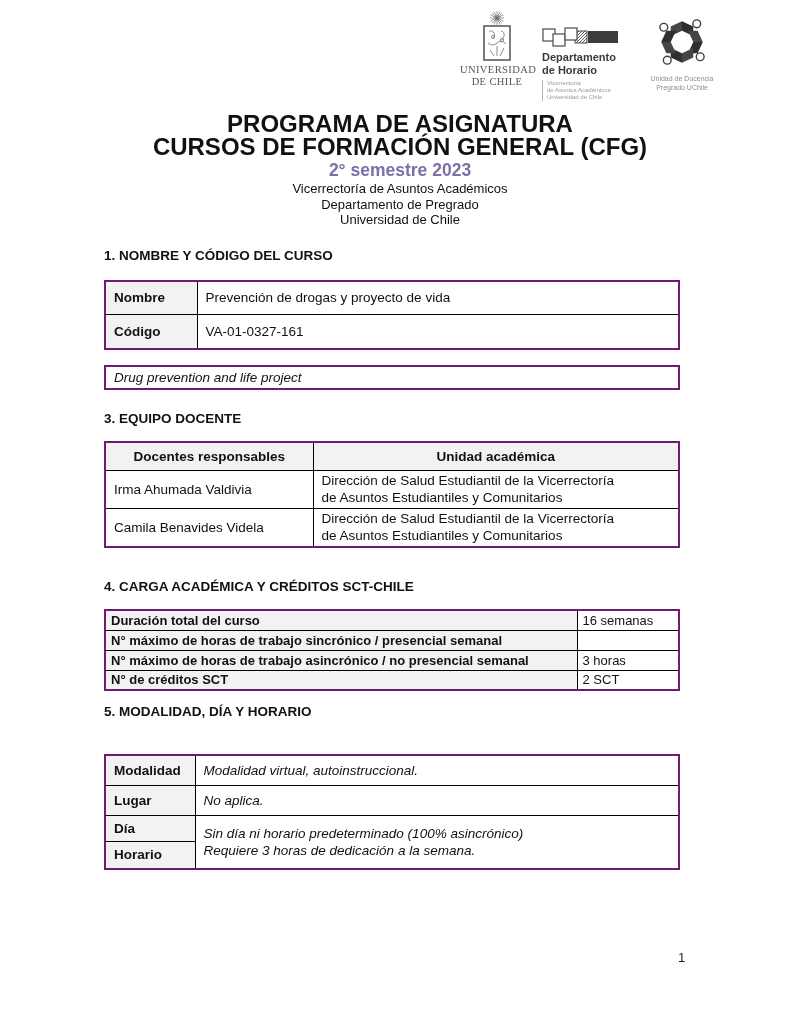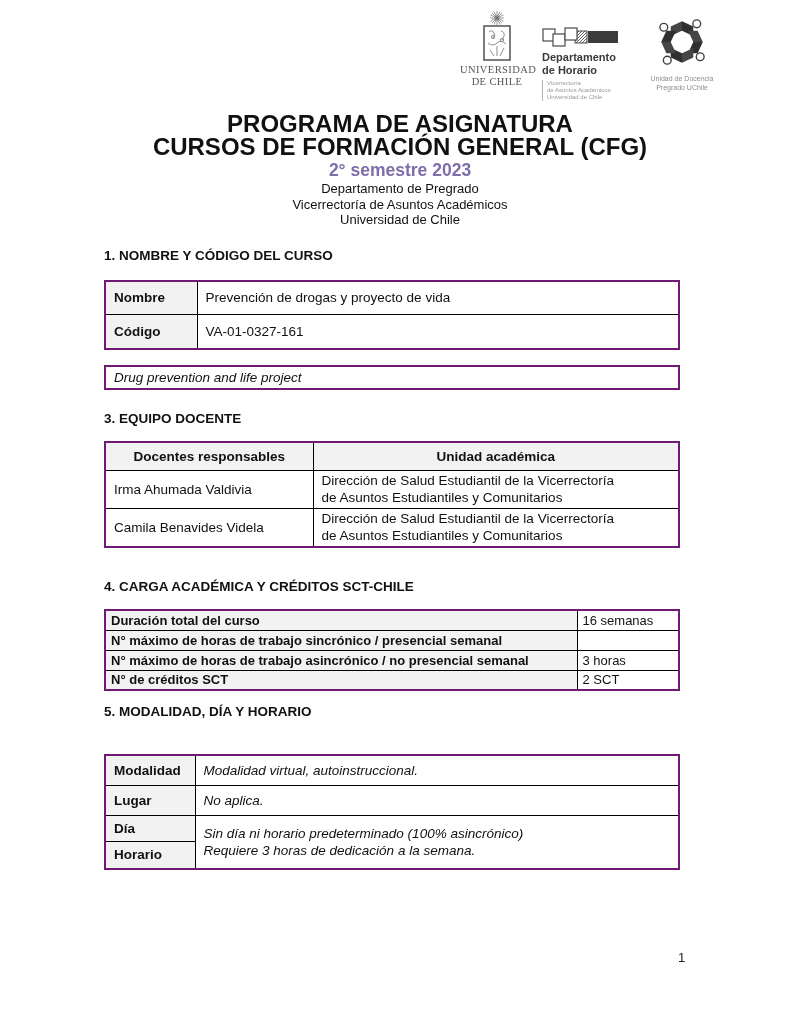--- a/index.html
+++ b/index.html
@@ -173,22 +173,22 @@
       <div>Unidad de Docencia</div>
       <div>Pregrado UChile</div>
     </div>
   </div>
 </div>
 
 <div class="title-block">
   <div class="title-main">PROGRAMA DE ASIGNATURA</div>
   <div class="title-main">CURSOS DE FORMACIÓN GENERAL (CFG)</div>
   <div class="title-sem">2° semestre 2023</div>
+  <div class="title-sub">Vicerrectoría de Asuntos Académicos</div>
   <div class="title-sub">Departamento de Pregrado</div>
-  <div class="title-sub">Vicerrectoría de Asuntos Académicos</div>
   <div class="title-sub">Universidad de Chile</div>
 </div>
 
 <div class="content">
 
   <div class="sec-heading h1">1. NOMBRE Y CÓDIGO DEL CURSO</div>
   <table class="t1">
     <tbody>
         <tr>
       <td class="lbl c1">Nombre</td>

